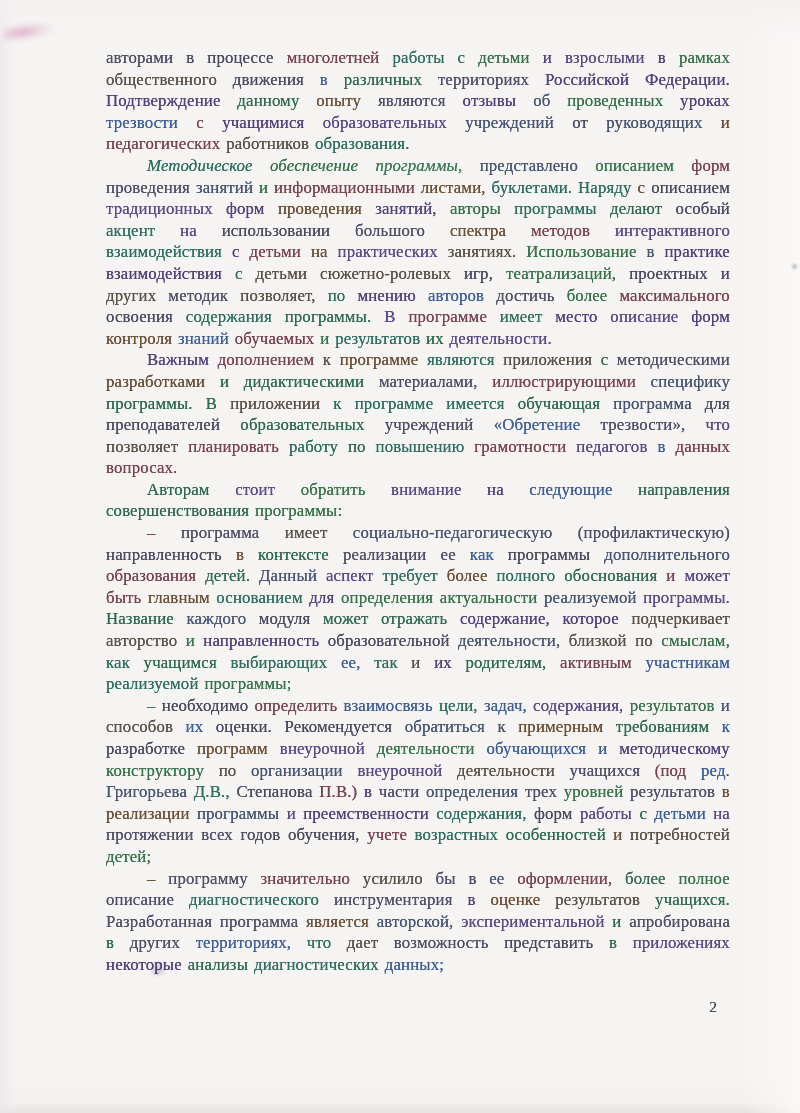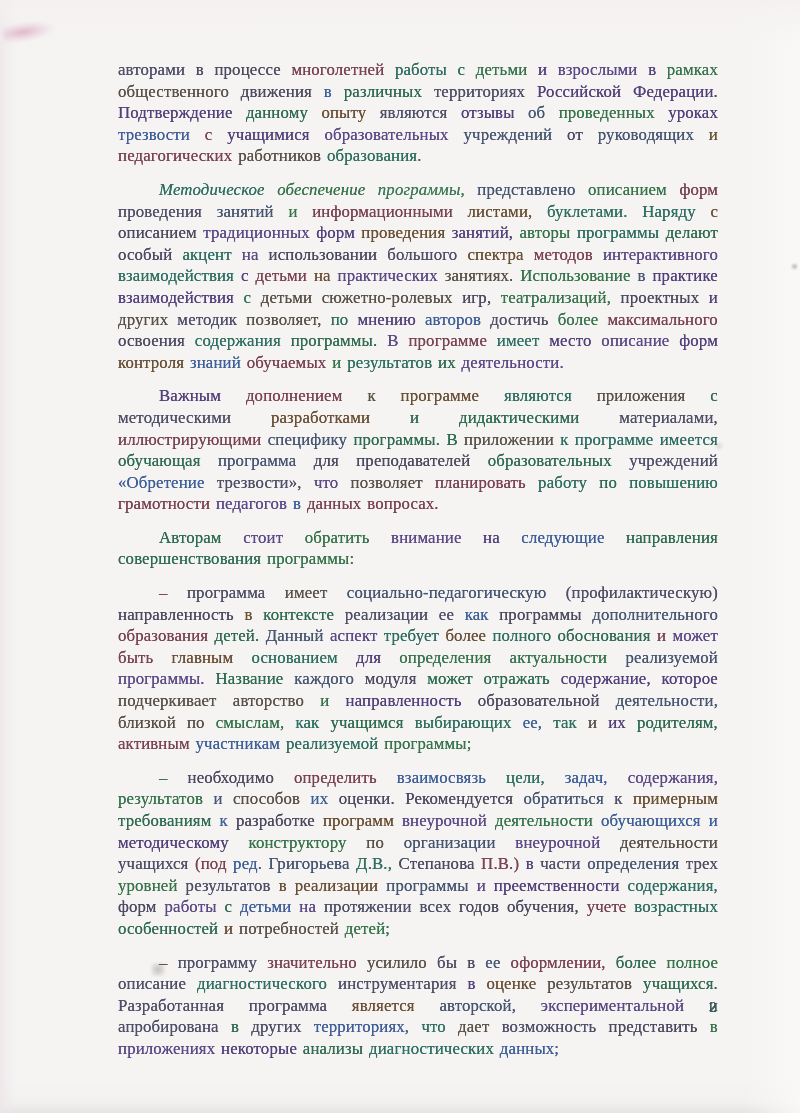--- a/index.html
+++ b/index.html
@@ -25,21 +25,21 @@
     top: 47px;
     width: 624px;
     font-size: 16.8px;
     line-height: 21.6px;
     text-align: justify;
     letter-spacing: 0.15px;
     word-spacing: 1.5px;
     color: #4a4a5e;
   }
   .content p {
-    margin: 12px;
+    margin: 0;
     padding: 0;
   }
   .content p.indent {
     text-indent: 41px;
   }
   .content span.w {
     text-shadow: 0 0 0.6px currentColor;
   }
   .page-number {
     position: absolute;

